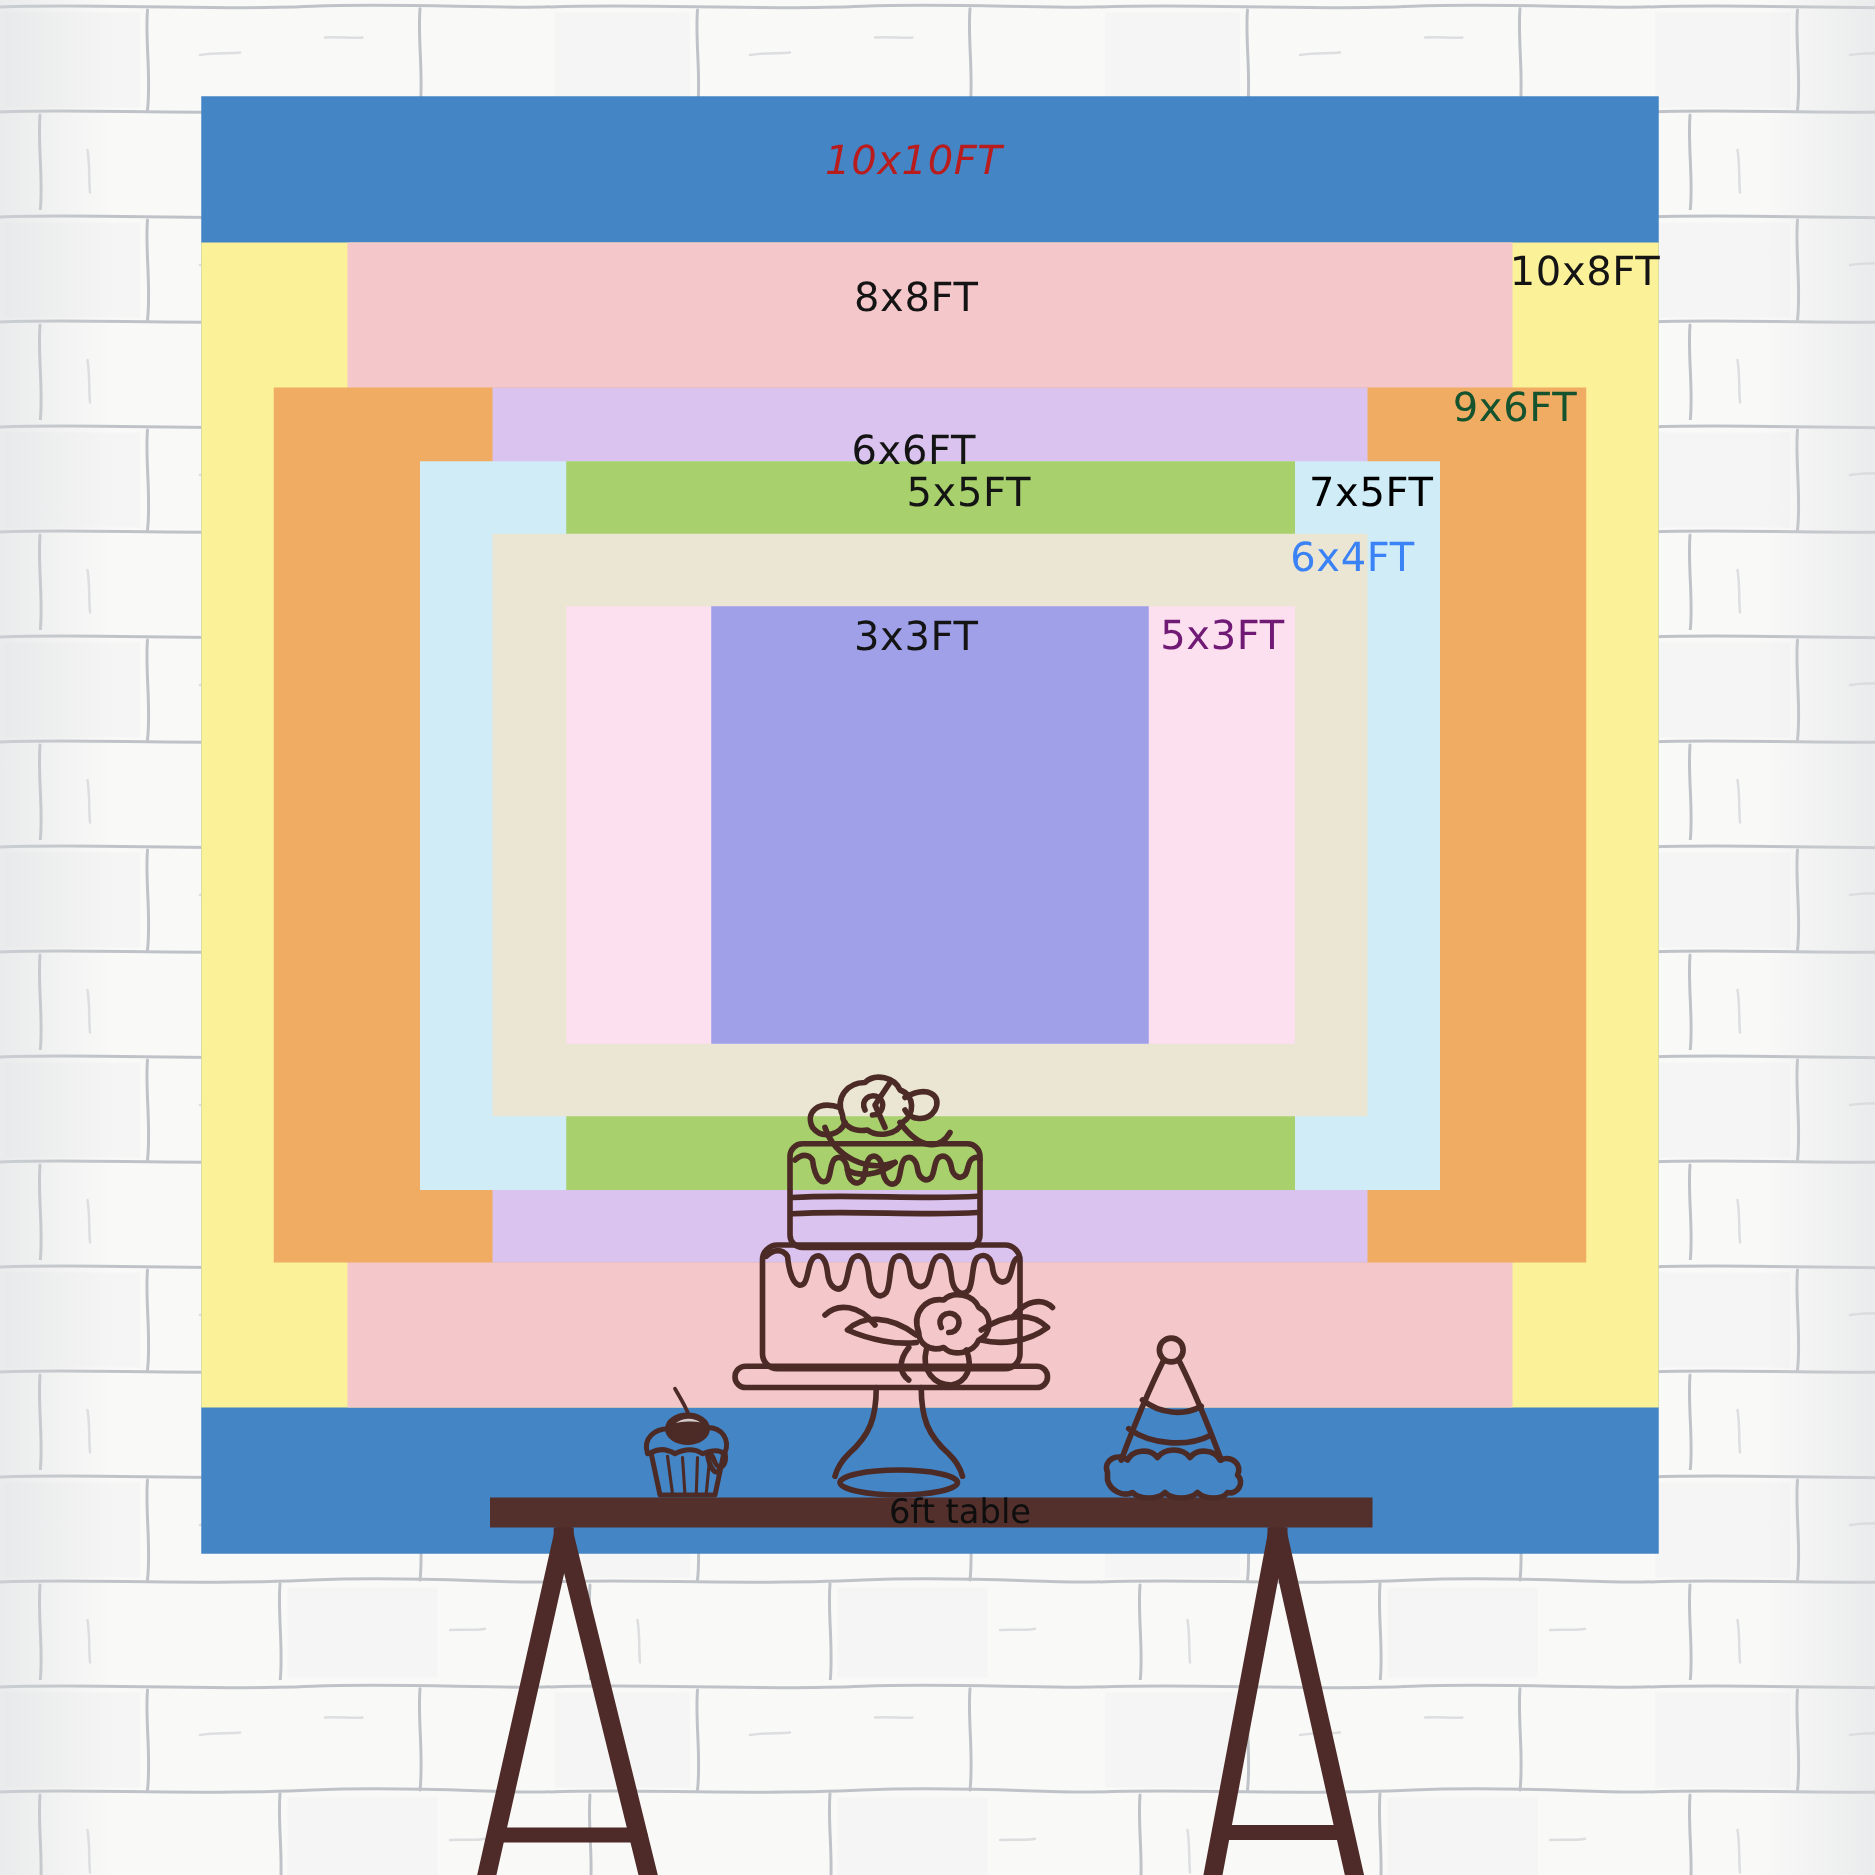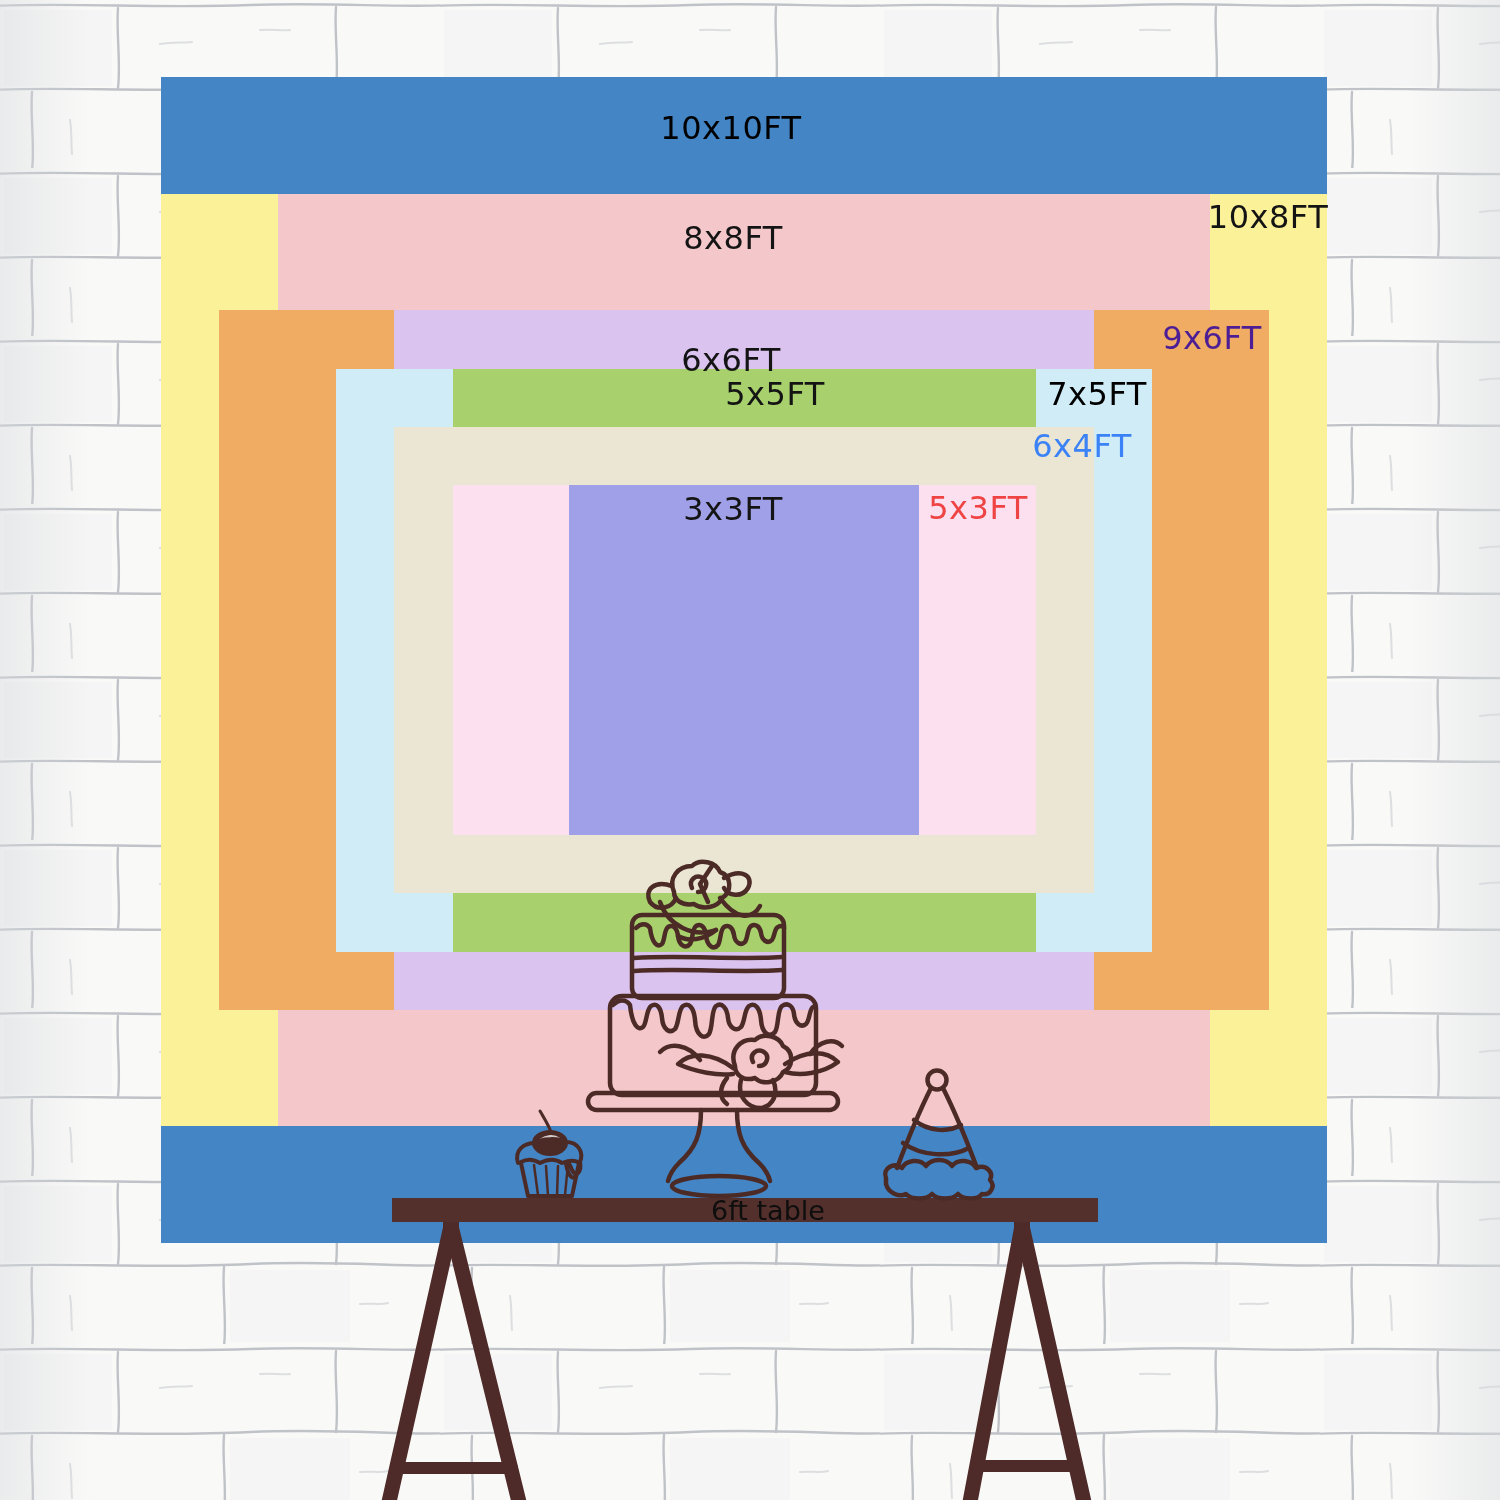--- a/index.html
+++ b/index.html
@@ -60,29 +60,29 @@
       <div class="size-rect" style="left: 219.3px; top: 310.2px; width: 1049.4px; height: 699.6px; background: rgb(239, 172, 98); z-index: 4;"></div>
       <div class="size-rect" style="left: 394.2px; top: 310.2px; width: 699.6px; height: 699.6px; background: rgb(219, 195, 239); z-index: 5;"></div>
       <div class="size-rect" style="left: 335.9px; top: 368.5px; width: 816.2px; height: 583px; background: rgb(207, 236, 247); z-index: 6;"></div>
       <div class="size-rect" style="left: 452.5px; top: 368.5px; width: 583px; height: 583px; background: rgb(168, 209, 110); z-index: 7;"></div>
       <div class="size-rect" style="left: 394.2px; top: 426.8px; width: 699.6px; height: 466.4px; background: rgb(235, 230, 211); z-index: 8;"></div>
       <div class="size-rect" style="left: 452.5px; top: 485.1px; width: 583px; height: 349.8px; background: rgb(252, 224, 240); z-index: 9;"></div>
       <div class="size-rect" style="left: 569.1px; top: 485.1px; width: 349.8px; height: 349.8px; background: rgb(159, 160, 231); z-index: 10;"></div>
     </div>
 
   <div id="label-layer">
-      <div class="size-label" style="color: #000000; left: 731px; top: 128px;">10x10FT</div>
+      <div class="size-label" style="color: #b91c1c; left: 731px; top: 128px; font-style: italic;">10x10FT</div>
       <div class="size-label" style="color: rgb(20, 20, 20); left: 1268px; top: 217px; text-align: right;">10x8FT</div>
       <div class="size-label" style="color: rgb(20, 20, 20); left: 733px; top: 218px; margin-top: 20px;">8x8FT</div>
-      <div class="size-label" style="color: #4c1d95; left: 1212px; top: 338px;">9x6FT</div>
+      <div class="size-label" style="color: #14532d; left: 1212px; top: 326px;">9x6FT</div>
       <div class="size-label" style="color: rgb(20, 20, 20); left: 731px; top: 341px; margin-top: 19px;">6x6FT</div>
       <div class="size-label" style="color: #000000; left: 1097px; top: 394px;">7x5FT</div>
       <div class="size-label" style="color: rgb(20, 20, 20); left: 733px; top: 394px; margin-left: 42px;">5x5FT</div>
       <div class="size-label" style="color: #3b82f6; left: 1082px; top: 446px;">6x4FT</div>
-      <div class="size-label" style="color: #ef4444; left: 978px; top: 508px;">5x3FT</div>
+      <div class="size-label" style="color: #701a75; left: 978px; top: 508px;">5x3FT</div>
       <div class="size-label" style="color: rgb(20, 20, 20); left: 733px; top: 509px;">3x3FT</div>
     </div>
 
   <svg id="decor-layer" width="1500" height="1500" viewBox="0 0 1500 1500" aria-hidden="true">
 
     <g fill="none" stroke="#4e2b28" stroke-linecap="round">
       <g>
         <rect x="443" y="1222" width="16" height="32" fill="#4e2b28" stroke="none"></rect>
         <path d="M451,1226 L389,1502" stroke-width="15"></path>
         <path d="M451,1226 L519,1502" stroke-width="15"></path>

